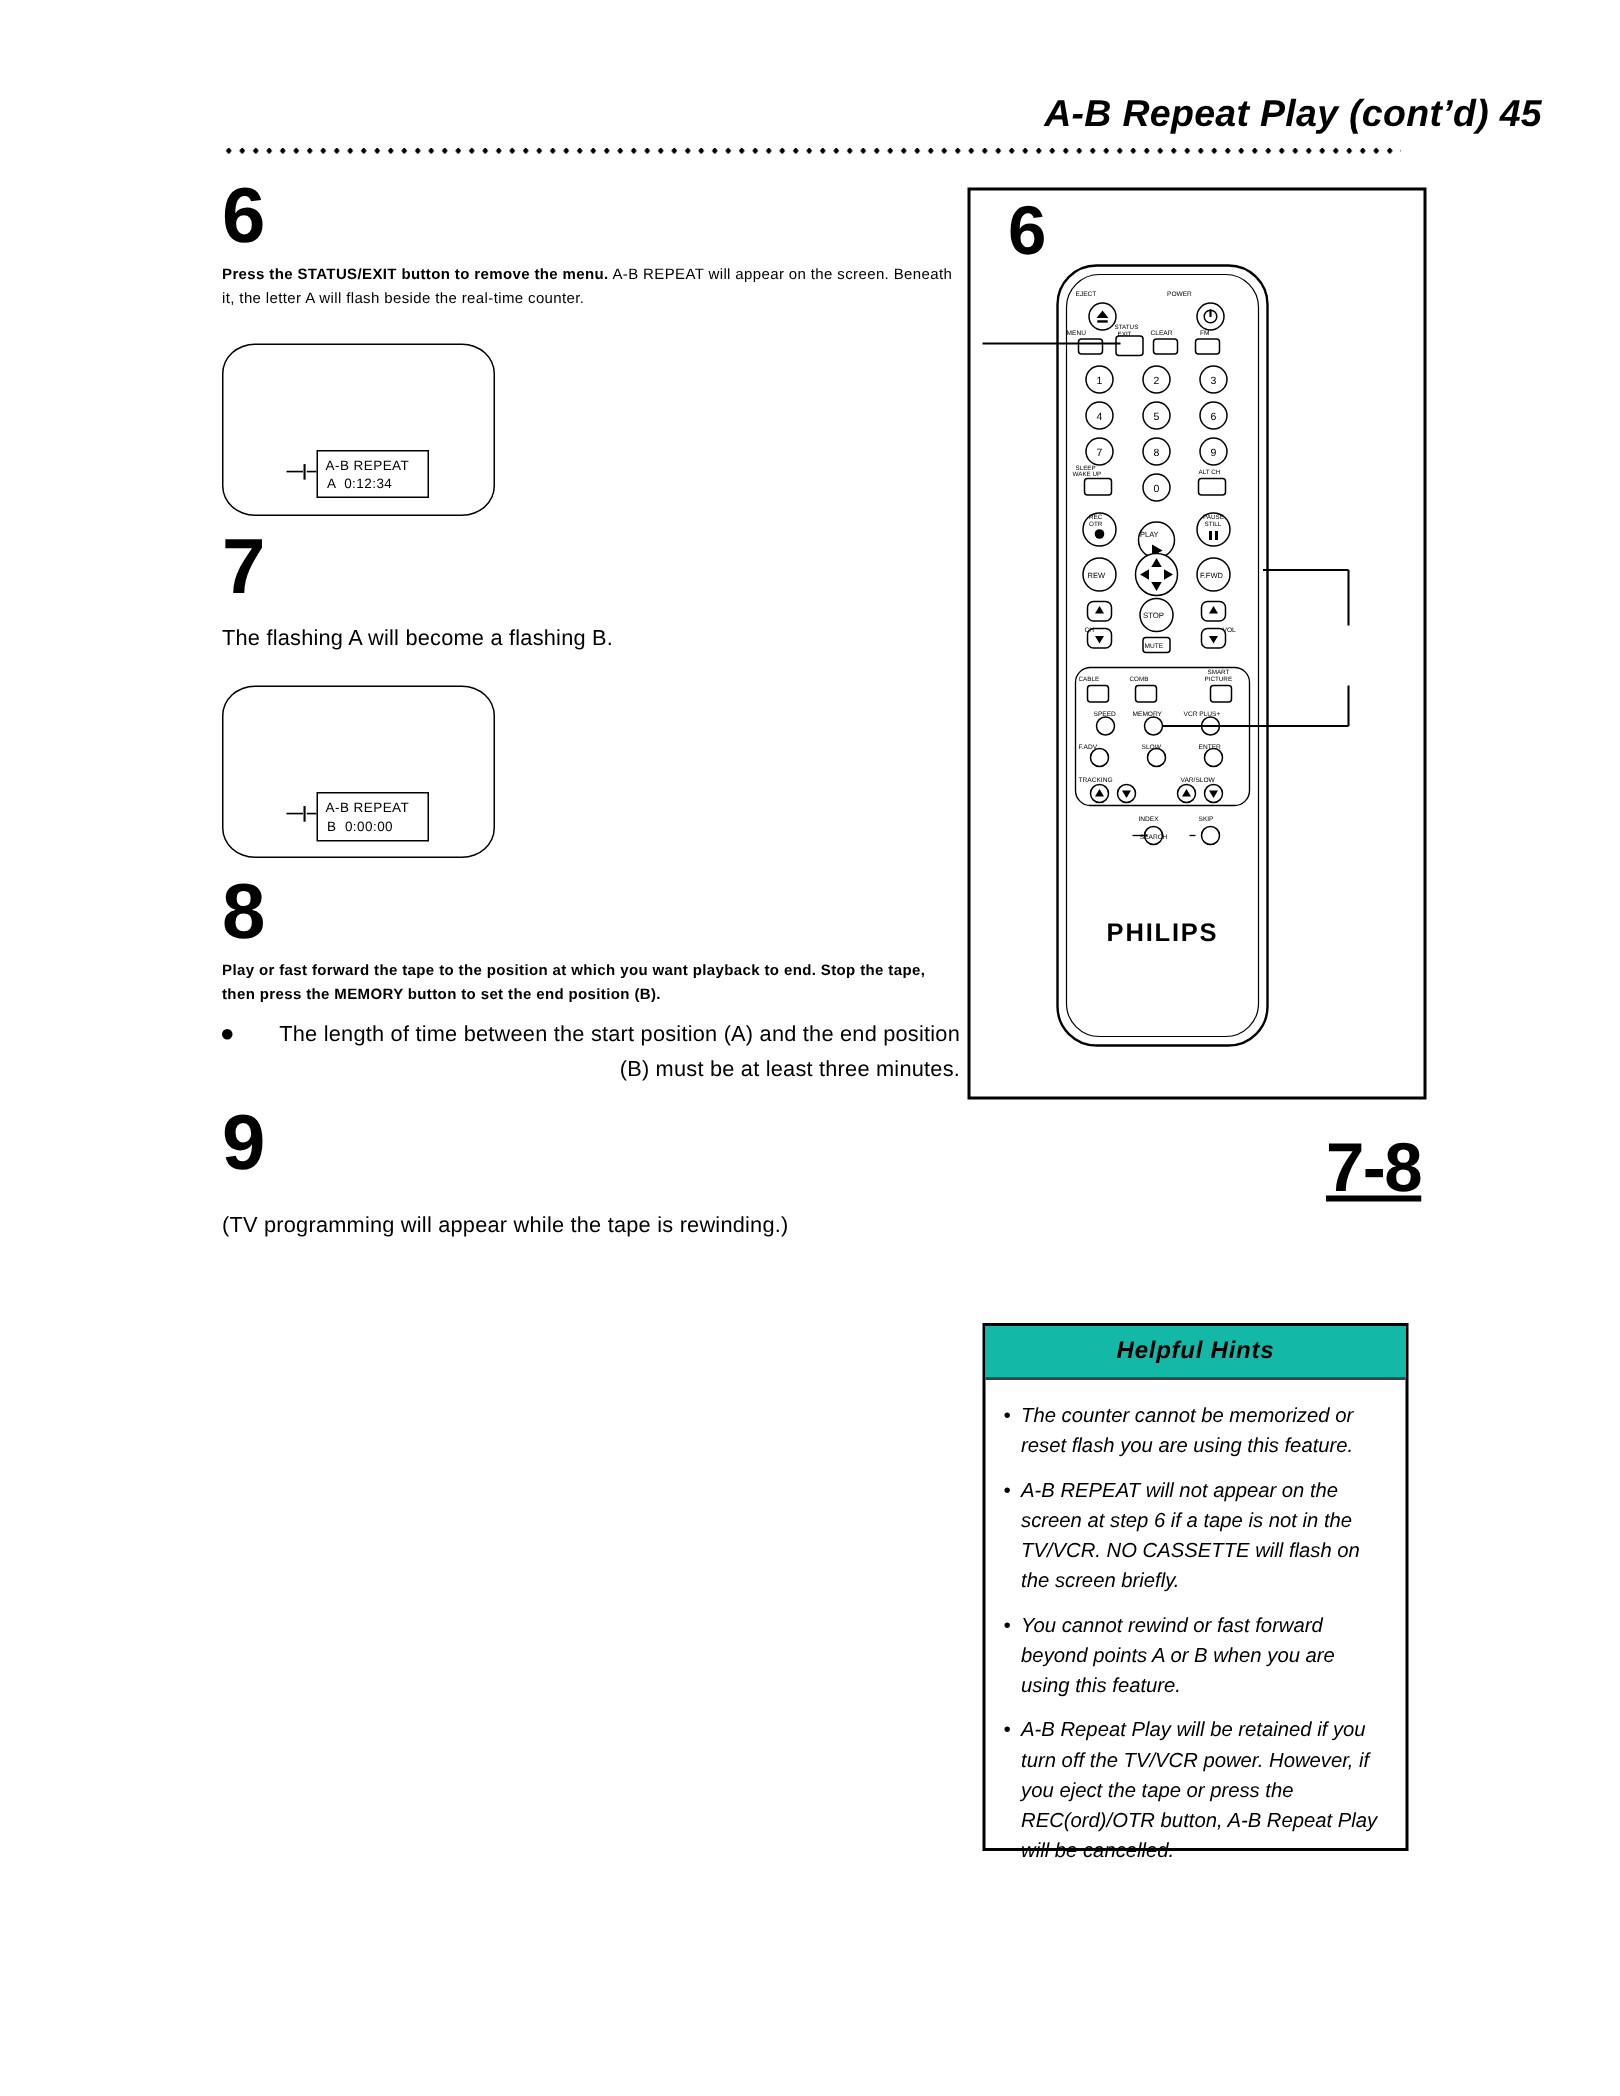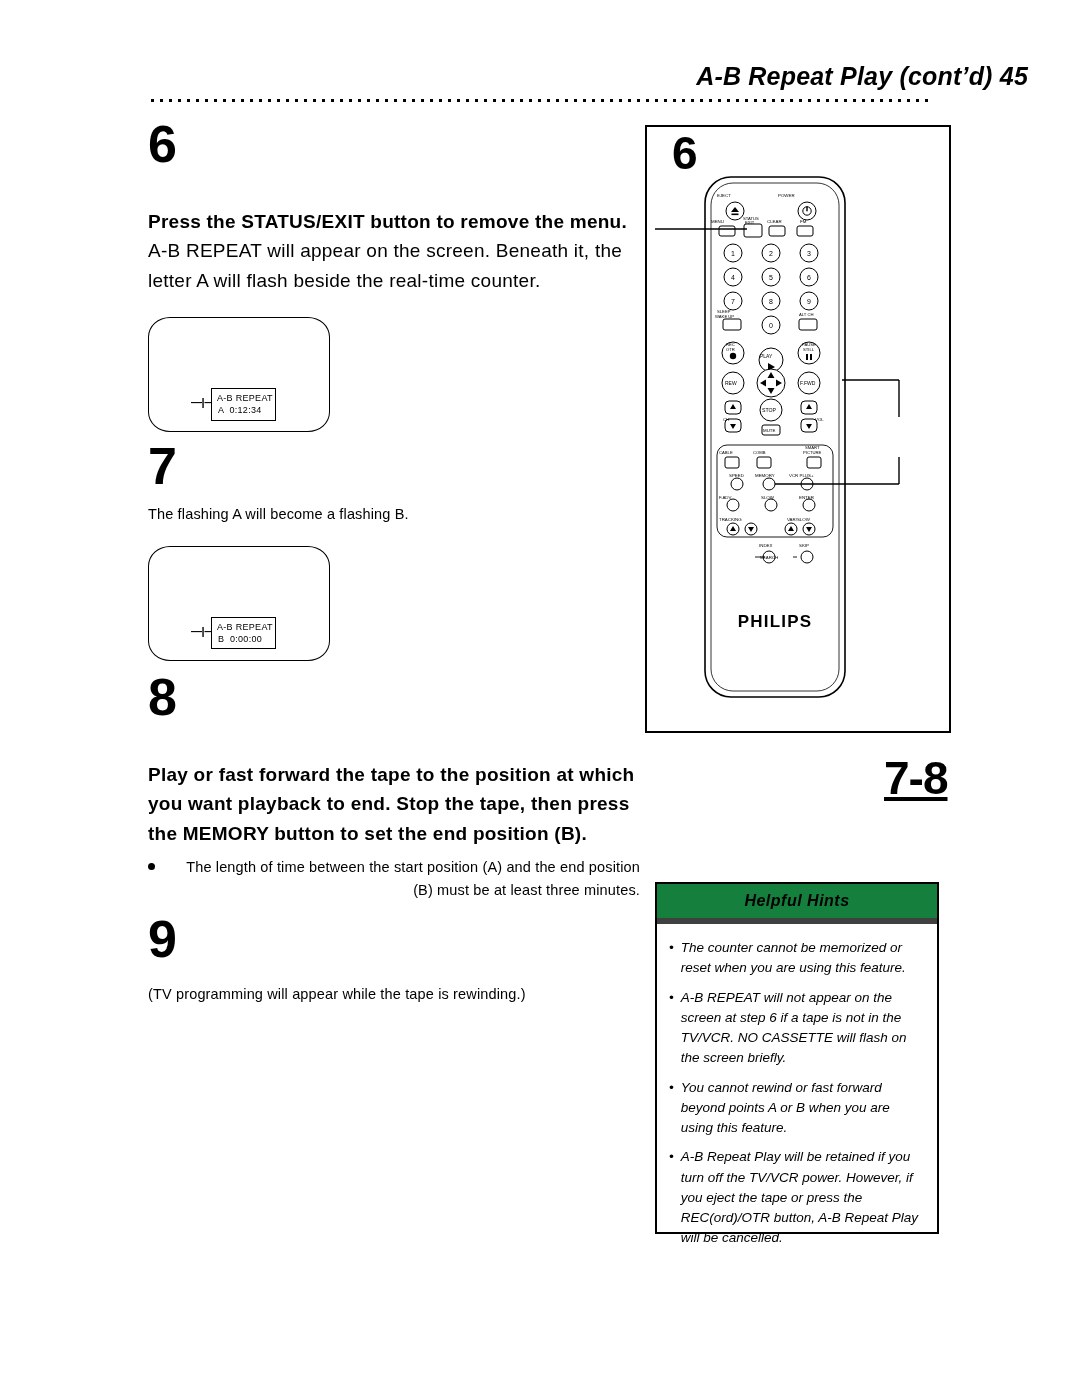--- a/index.html
+++ b/index.html
@@ -27,36 +27,35 @@
   }
 
   
   .leftcol { position:absolute; left:148px; top:118px; width:492px; }
 
   .stepnum {
     font-size:52px; font-weight:bold; line-height:1;
     font-family:"Liberation Sans", sans-serif;
   }
   .bold-para {
-    font-size:19px; font-weight:bold; line-height:1.55;
+    font-size:10px; font-weight:bold; line-height:1.55;
     letter-spacing:0.25px;
-    margin-top:31px;
   }
   .para {
     font-size:14.5px; line-height:1.55; letter-spacing:0.15px;
   }
 
   
   .tvbox {
     width:180px; height:113px; border:1.6px solid #000;
     border-radius:22px/20px; position:relative; background:#fff;
   }
   .tvlabel {
     position:absolute; left:62px; border:1px solid #000; background:#fff;
-    padding:3px 2px 3px 5px; font-size:9px; line-height:1.35; letter-spacing:0.3px;
+    padding:3px 12px 3px 5px; font-size:9px; line-height:1.35; letter-spacing:0.3px;
   }
   .tvlabel .l2 { padding-left:1px; }
   .flashmark {
     position:absolute; font-size:11px; font-weight:bold; line-height:1;
     letter-spacing:-0.5px;
   }
 
   .bullet-row { display:flex; gap:8px;text-align:right; }
   .bullet-dot {
     width:7px; height:7px; border-radius:50%; background:#000;
@@ -75,21 +74,21 @@
     position:absolute; left:884px; top:755px;
     font-size:46px; font-weight:bold; line-height:1; letter-spacing:-1px;text-decoration:underline;
   }
 
   
   .hints {
     position:absolute; left:655px; top:882px; width:280px; height:348px;
     border:2px solid #000; background:#fff;
   }
   .hints-head {
-    height:34px; border-bottom:6px solid #404040; background:#15803d;
+    height:34px; border-bottom:2px solid #404040; background:#14b8a6;
     display:flex; align-items:center; justify-content:center;
   }
   .hints-head span {
     font-size:16px; font-weight:bold; font-style:italic; letter-spacing:0.5px;
   }
   .hints-body { padding:14px 13px 8px 12px; }
   .hint {
     display:flex; gap:7px; font-style:italic; font-size:13.5px; line-height:1.5;
     margin-bottom:9px;
   }
@@ -320,21 +319,21 @@
   <div class="big6">6</div>
   <div class="big78">7-8</div>
 
   <div class="hints">
     <div class="hints-head">
       <span>Helpful Hints</span>
     </div>
     <div class="hints-body">
       <div class="hint">
         <span class="hb">•</span>
-        <span class="ht">The counter cannot be memorized or reset when you are using this feature.</span>
+        <span class="ht">The counter cannot be memorized or reset flash you are using this feature.</span>
       </div>
       <div class="hint">
         <span class="hb">•</span>
         <span class="ht">A-B REPEAT will not appear on the screen at step 6 if a tape is not in the TV/VCR. NO CASSETTE will flash on the screen briefly.</span>
       </div>
       <div class="hint">
         <span class="hb">•</span>
         <span class="ht">You cannot rewind or fast forward beyond points A or B when you are using this feature.</span>
       </div>
       <div class="hint">

